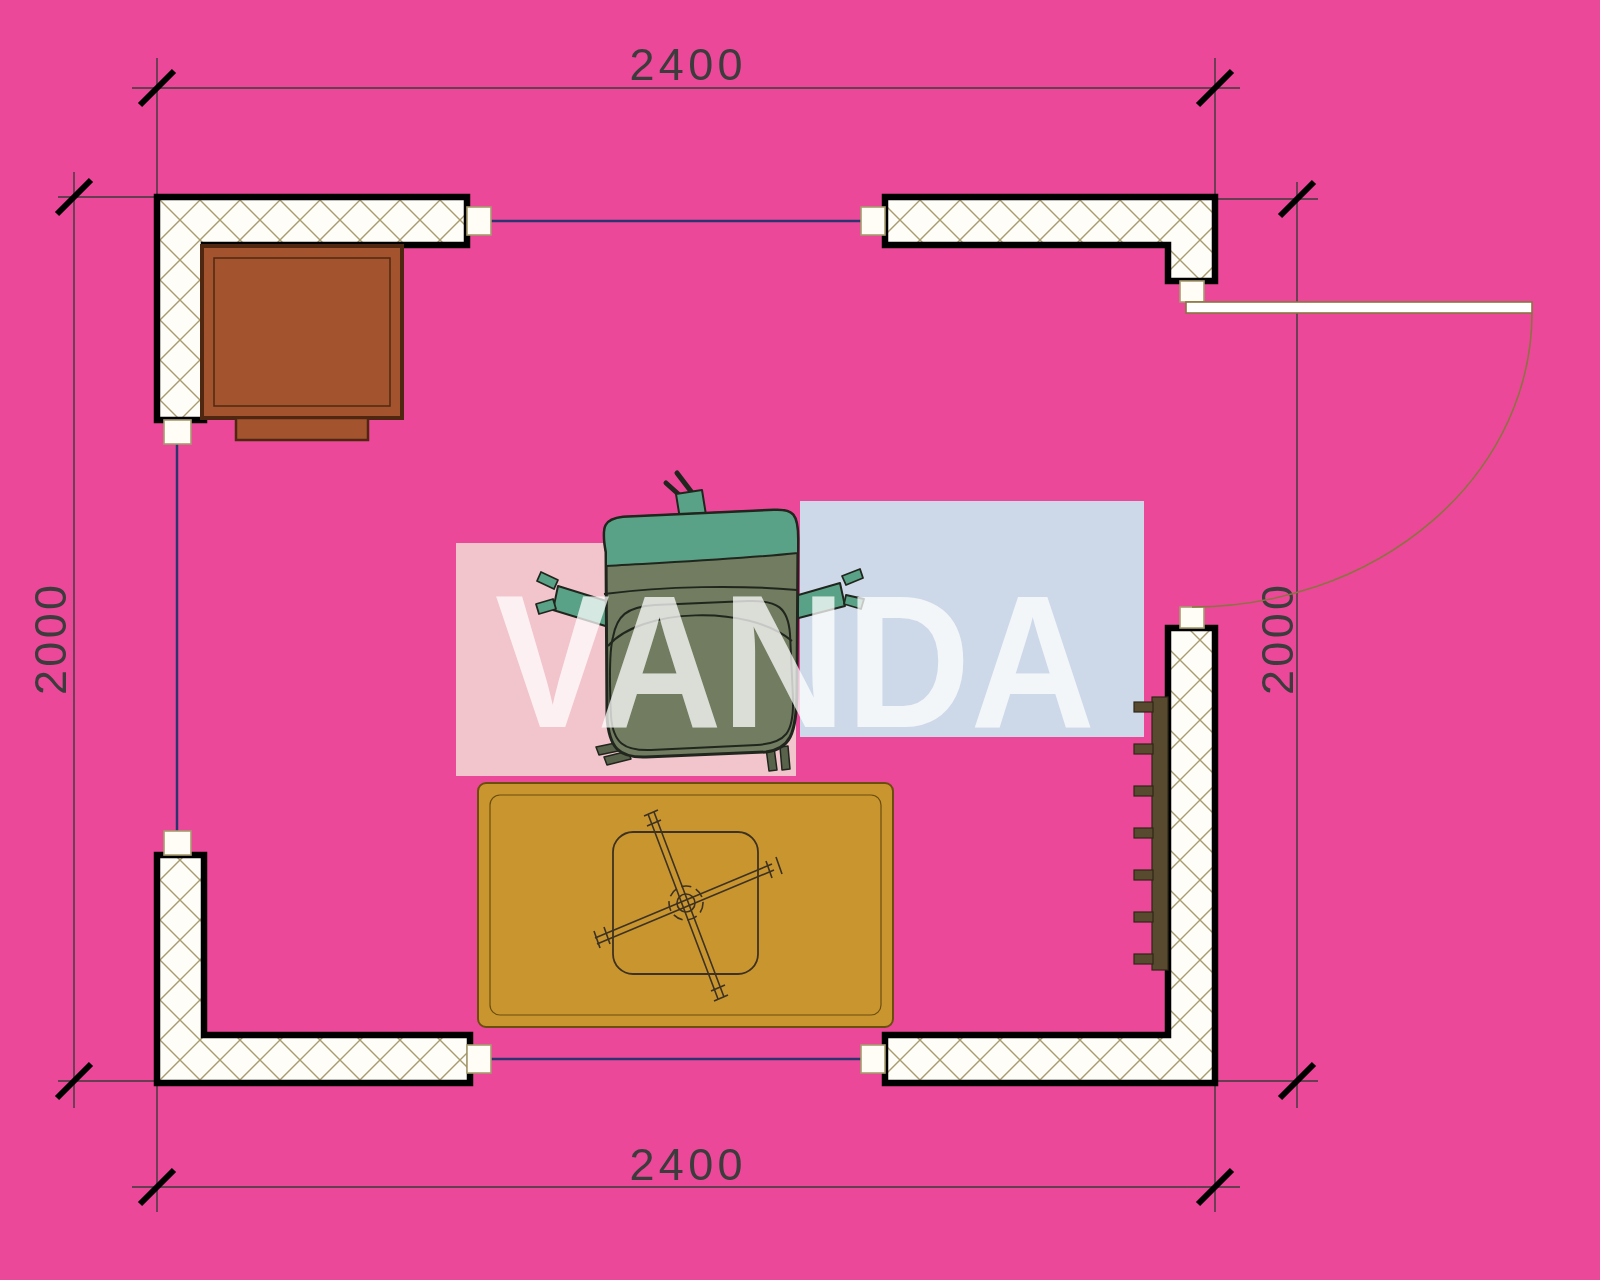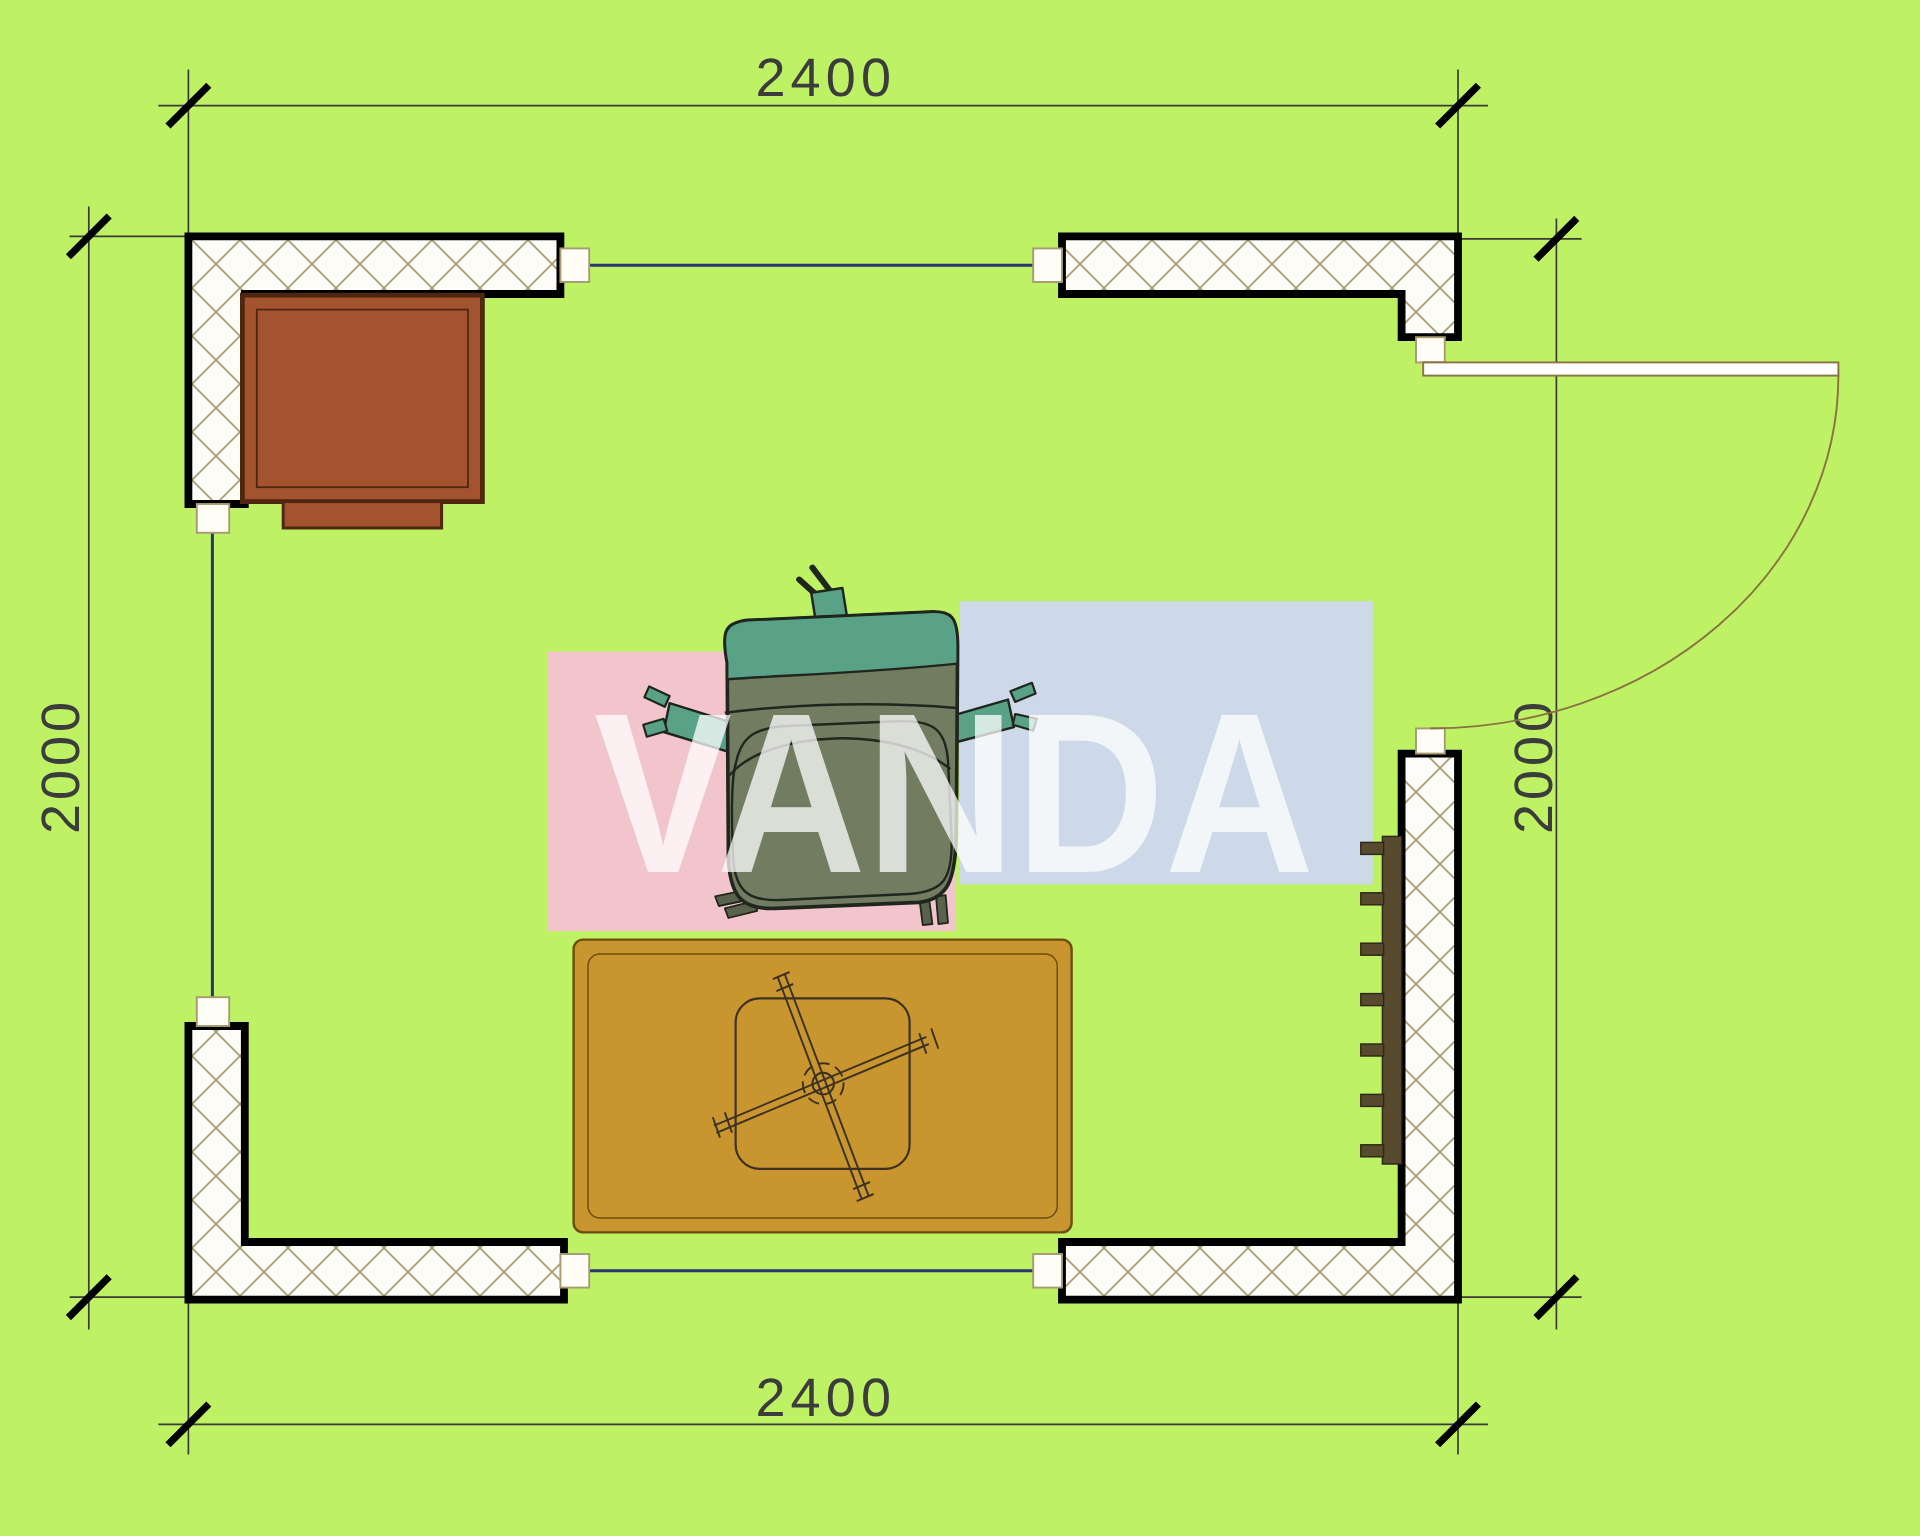--- a/index.html
+++ b/index.html
@@ -1,16 +1,16 @@
 <!DOCTYPE html>
 <html><head>
 <meta charset="utf-8">
 <style>
   html,body{margin:0;padding:0;background:#ffffff;}
-  .stage{position:relative;width:1600px;height:1280px;background:#bef264;overflow:hidden;
+  .stage{position:relative;width:1600px;height:1280px;background:#ec4899;overflow:hidden;
          font-family:"Liberation Sans", sans-serif;}
   svg text{font-family:"Liberation Sans", sans-serif;}
   .dim-text{fill:#3c3c3c;letter-spacing:2px;}
   .wm-text{font-weight:bold;}
 </style>
 </head>
 <body>
 
 <div class="stage">
 <svg width="1600" height="1280" viewBox="0 0 1600 1280">

